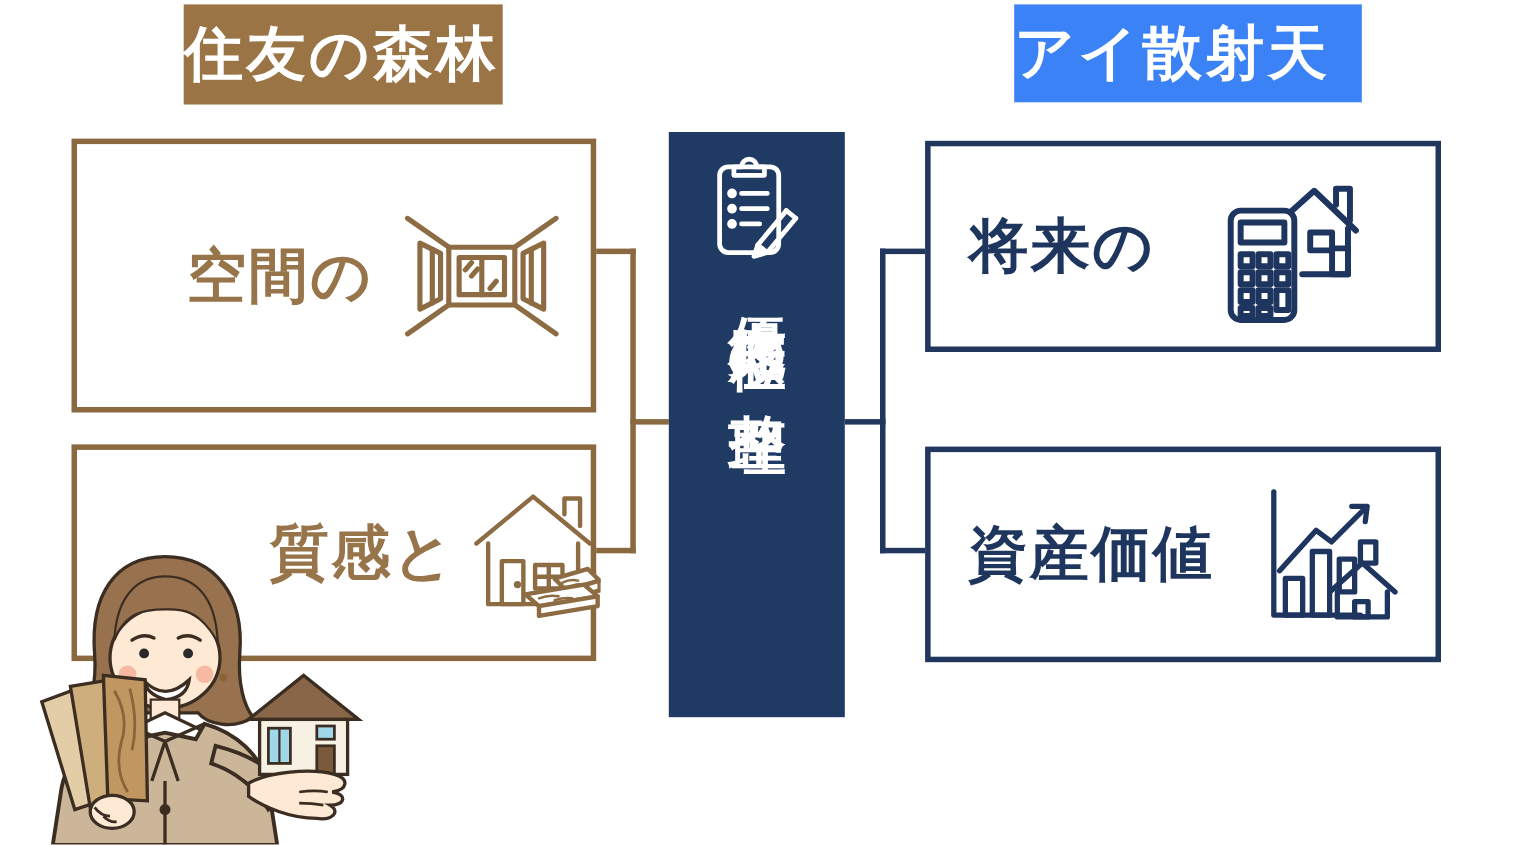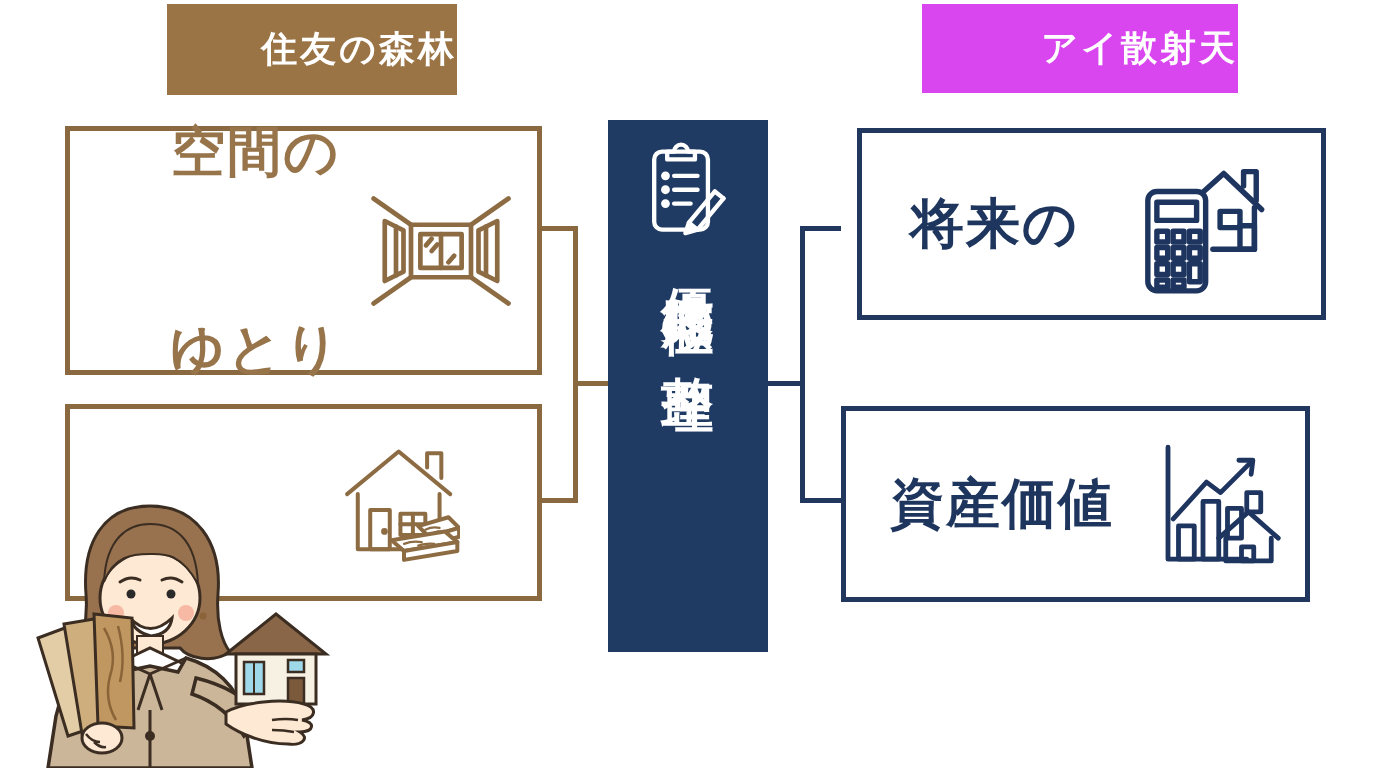--- a/index.html
+++ b/index.html
@@ -1,21 +1,21 @@
 <!DOCTYPE html>
 <html><head>
 <meta charset="utf-8">
 <style>
   html,body{margin:0;padding:0;background:#ffffff;}
   #canvas{position:relative;width:1376px;height:768px;overflow:hidden;
           font-family:"DejaVu Sans","Liberation Sans",sans-serif;background:#ffffff;}
-  .hdr{position:absolute;display:flex;align-items:center;justify-content:flex-end;
-       color:#ffffff;font-weight:bold;font-size:36px;letter-spacing:3px;}
+  .hdr{position:absolute;display:flex;align-items:center;justify-content:flex-start;
+       color:#ffffff;font-weight:bold;font-size:54px;letter-spacing:3px;}
   .hdr.brown{background:#9a7445;}
-  .hdr.navy{background:#d946ef;}
+  .hdr.navy{background:#3b82f6;}
   .box{position:absolute;background:#ffffff;display:flex;align-items:center;box-sizing:border-box;}
   .box.brown{border:5px solid #8a6941;}
   .box.navy{border:5px solid #21375d;}
   .label{font-weight:bold;font-size:54px;line-height:1.22;letter-spacing:2px;white-space:pre;}
   .label.brown{color:#97744a;}
   .label.navy{color:#1e355e;}
   .label span{display:block;}
   .conn{position:absolute;}
   .conn.brown{background:#8a6941;}
   .conn.navy{background:#21375d;}
@@ -44,21 +44,20 @@
   <div class="conn brown" style="left:573px;top:381px;width:35px;height:5px;"></div>
 
   <div class="conn navy" style="left:768px;top:381px;width:37px;height:5px;"></div>
   <div class="conn navy" style="left:800px;top:226px;width:5px;height:277px;"></div>
   <div class="conn navy" style="left:800px;top:226px;width:41px;height:5px;"></div>
   <div class="conn navy" style="left:800px;top:498px;width:41px;height:5px;"></div>
 
   <div class="box brown" style="left:65px;top:126px;width:477px;height:249px;padding-left:100px;">
     <div class="label brown" style="text-align:center;">
       <span>空間の</span>
-      <span>ゆとり</span>
     </div>
     <svg class="icon" width="150" height="140" viewBox="0 0 160 140" style="margin-left:24px;" fill="none" stroke="#8d6c43" stroke-width="5" stroke-linecap="round" stroke-linejoin="round">
       <line x1="8" y1="14" x2="48" y2="42"></line>
         <line x1="8" y1="126" x2="48" y2="98"></line>
       <line x1="152" y1="14" x2="112" y2="42"></line>
         <line x1="152" y1="126" x2="112" y2="98"></line>
       <rect x="48" y="42" width="64" height="56"></rect>
       <rect x="58" y="52" width="44" height="36"></rect>
       <line x1="80" y1="52" x2="80" y2="88"></line>
       <line x1="64" y1="64" x2="70" y2="57"></line>
@@ -66,41 +65,42 @@
       <line x1="88" y1="82" x2="94" y2="75"></line>
       <polygon points="20,38 40,48 40,92 20,102"></polygon>
       <line x1="32" y1="44" x2="32" y2="96"></line>
       <polygon points="140,38 120,48 120,92 140,102"></polygon>
       <line x1="128" y1="44" x2="128" y2="96"></line>
     </svg>
   </div>
 
   <div class="box brown" style="left:65px;top:404px;width:477px;height:197px;padding-left:175px;">
     <div class="label brown">
+      <span>質感と</span>
     </div>
     <svg class="icon" width="120" height="138" viewBox="0 0 135 140" style="margin-left:12px;" fill="none" stroke="#8d6c43" stroke-width="4.5" stroke-linecap="round" stroke-linejoin="round">
       <polyline points="8,60 66,12 124,60"></polyline>
       <polyline points="98,30 98,14 114,14 114,42"></polyline>
       <polyline points="20,60 20,122 88,122"></polyline>
       <line x1="112" y1="60" x2="112" y2="94"></line>
       <rect x="34" y="78" width="22" height="44"></rect>
         <circle cx="50" cy="102" r="1.5" fill="#8d6c43"></circle>
       <rect x="68" y="82" width="28" height="24"></rect>
       <line x1="82" y1="82" x2="82" y2="106"></line>
         <line x1="68" y1="94" x2="96" y2="94"></line>
       <polygon points="88,96 122,86 134,98 100,108" fill="#ffffff"></polygon>
       <polygon points="100,108 134,98 134,108 100,118" fill="#ffffff"></polygon>
       <path d="M96,100 q8,-4 16,-2 M104,104 q7,-3 14,-2" stroke-width="2.5"></path>
       <polygon points="58,112 118,102 132,114 72,124" fill="#ffffff"></polygon>
       <polygon points="72,124 132,114 132,124 72,134" fill="#ffffff"></polygon>
       <path d="M72,116 q10,-4 20,-2 M88,118 q9,-3 18,-2" stroke-width="2.5"></path>
     </svg>
   </div>
 
-  <div class="box navy" style="left:841px;top:128px;width:469px;height:192px;padding-left:48px;margin-left:16px;">
+  <div class="box navy" style="left:841px;top:128px;width:469px;height:192px;padding-left:35px;">
     <div class="label navy">
       <span>将来の</span>
     </div>
     <svg class="icon" width="140" height="150" viewBox="0 0 155 160" style="margin-left:58px;" fill="none" stroke="#1e3560" stroke-width="6" stroke-linecap="round" stroke-linejoin="round">
       <polyline points="56,60 96,24 138,64"></polyline>
       <polyline points="118,38 118,22 132,22 132,54"></polyline>
       <line x1="130" y1="62" x2="130" y2="108"></line>
       <line x1="84" y1="108" x2="130" y2="108"></line>
       <rect x="92" y="66" width="22" height="18"></rect>
       <rect x="114" y="82" width="16" height="26"></rect>
@@ -113,21 +113,21 @@
         <rect x="40" y="106" width="12" height="12"></rect>
         <rect x="58" y="106" width="12" height="12"></rect>
       <rect x="22" y="124" width="12" height="12"></rect>
         <rect x="40" y="124" width="12" height="12"></rect>
       <rect x="58" y="124" width="12" height="20"></rect>
       <rect x="22" y="142" width="12" height="8"></rect>
         <rect x="40" y="142" width="12" height="8"></rect>
     </svg>
   </div>
 
-  <div class="box navy" style="left:841px;top:406px;width:469px;height:196px;padding-left:44px;">
+  <div class="box navy" style="left:841px;top:406px;width:469px;height:196px;padding-left:34px;">
     <div class="label navy">
       <span>資産価値</span>
     </div>
     <svg class="icon" width="140" height="142" viewBox="0 0 160 150" style="margin-left:40px;" fill="none" stroke="#1e3560" stroke-width="5.5" stroke-linecap="round" stroke-linejoin="round">
       <polyline points="16,10 16,138 106,138"></polyline>
       <rect x="28" y="100" width="18" height="38"></rect>
       <rect x="56" y="72" width="18" height="66"></rect>
       <rect x="84" y="80" width="16" height="34"></rect>
       <rect x="106" y="62" width="16" height="22"></rect>
       <polyline points="22,92 60,50 76,62 112,26"></polyline>

